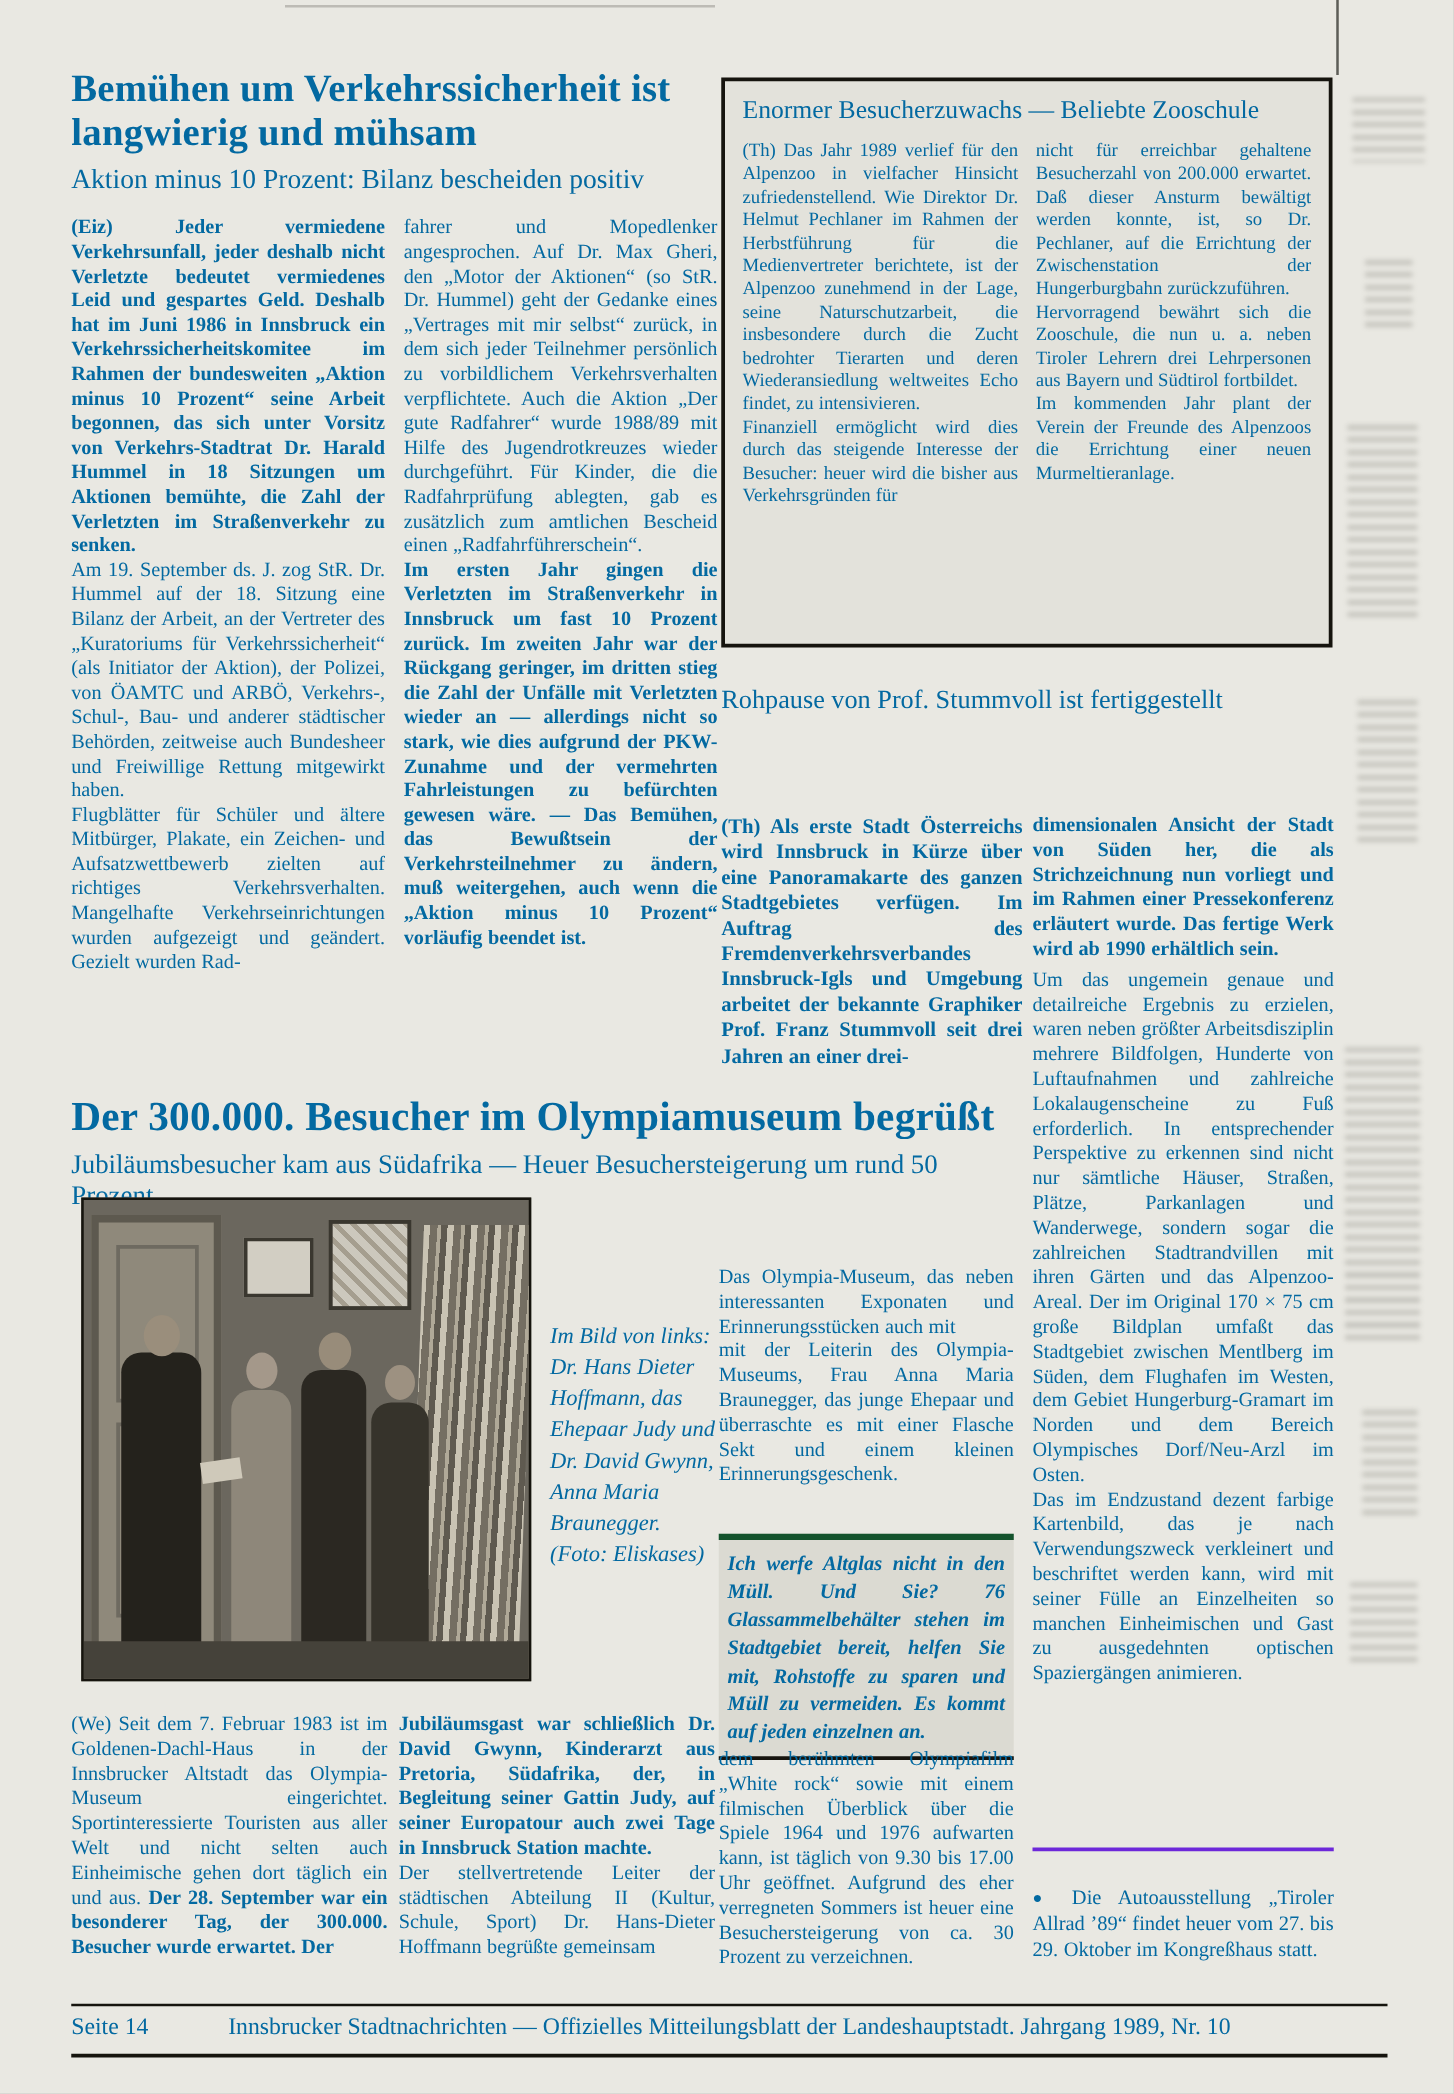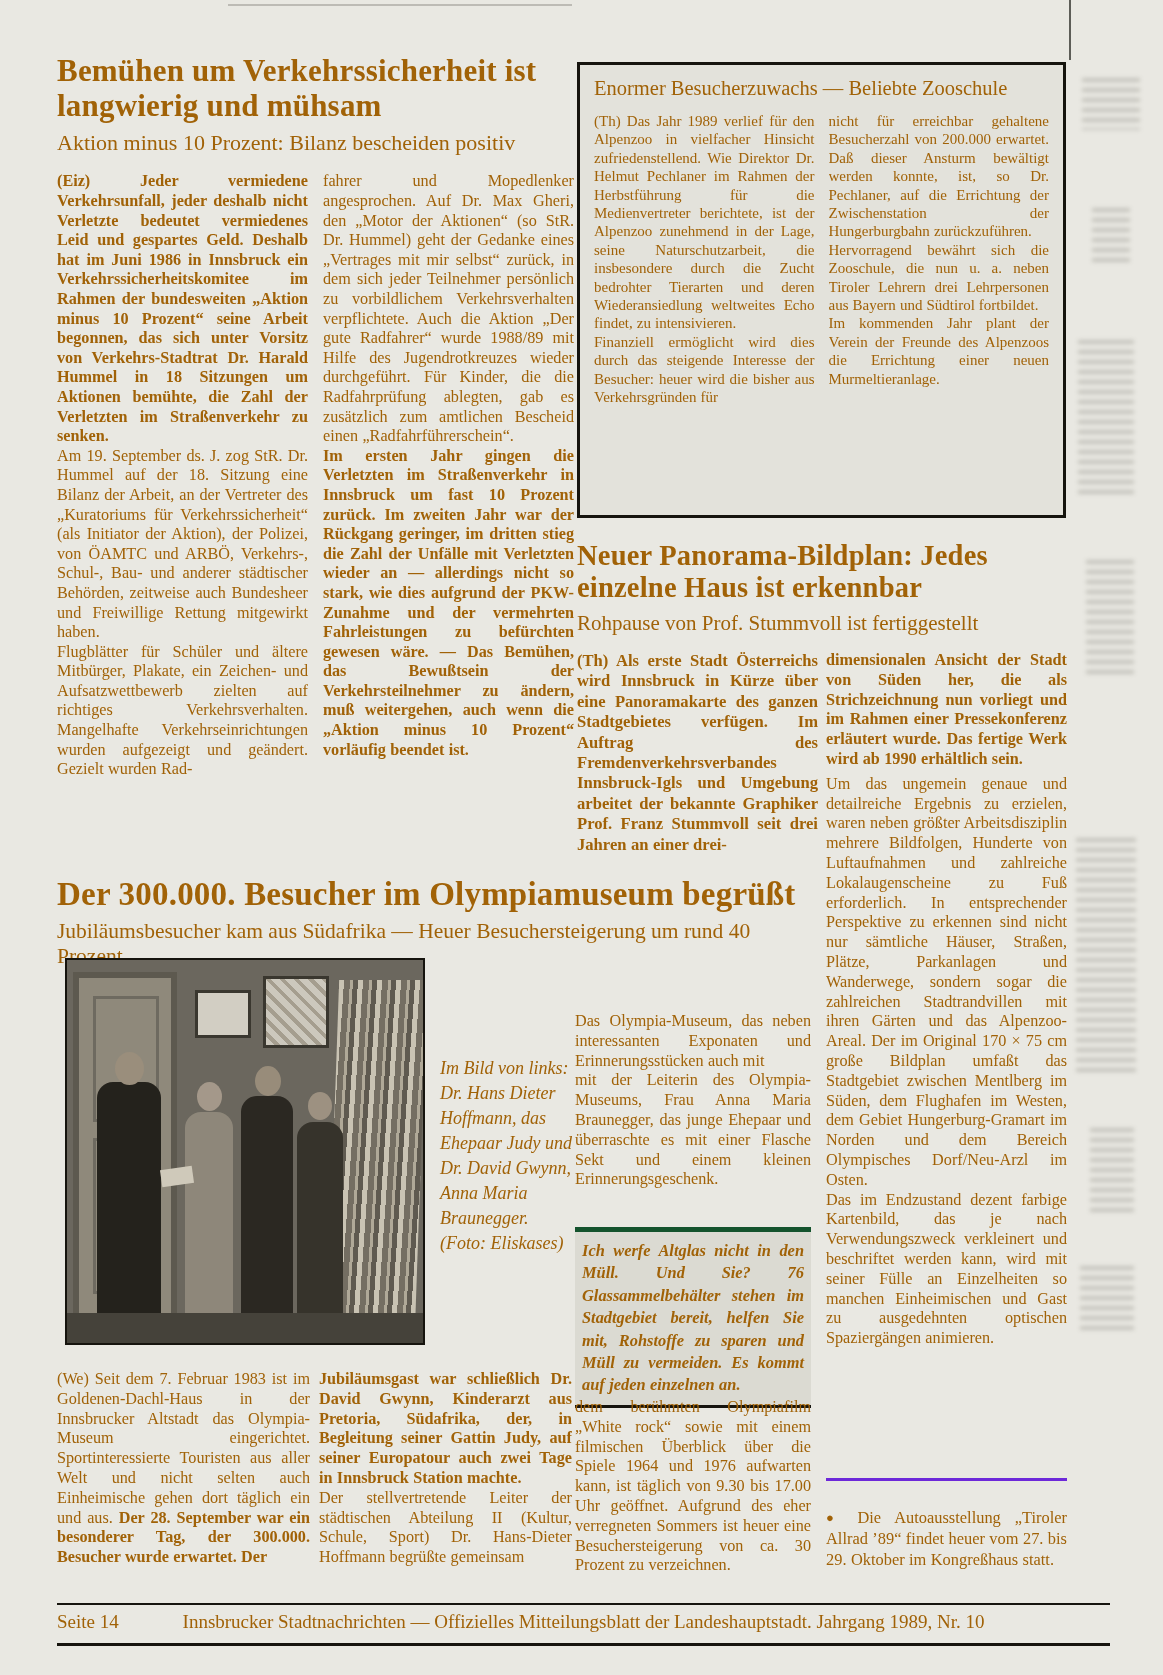--- a/index.html
+++ b/index.html
@@ -3,21 +3,21 @@
 <meta charset="utf-8">
 <style>
   html,body{margin:0;padding:0;}
   body{background:#b9b8b2;}
   .page{
     position:relative;
     width:1163px;height:1675px;
     margin:0 auto;
     background:#e9e8e2;
     font-family:"Liberation Serif", serif;
-    color:#a16207;
+    color:#0369a1;
     overflow:hidden;
   }
   p{margin:0;}
   .body-text{
     text-align:justify;
     hyphens:auto;-webkit-hyphens:auto;
     word-spacing:.02em;
   }
   .bold{font-weight:bold;}
   .headline{font-weight:bold;letter-spacing:.2px;line-height:1.12;}
@@ -159,39 +159,38 @@
       </div>
       <div class="col body-text">
         <p>nicht für erreichbar gehaltene Besucherzahl von 200.000 erwartet. Daß dieser Ansturm bewältigt werden konnte, ist, so Dr. Pechlaner, auf die Errichtung der Zwischenstation der Hungerburgbahn zurückzuführen.</p>
         <p>Hervorragend bewährt sich die Zooschule, die nun u. a. neben Tiroler Lehrern drei Lehrpersonen aus Bayern und Südtirol fortbildet.</p>
         <p>Im kommenden Jahr plant der Verein der Freunde des Alpenzoos die Errichtung einer neuen Murmeltieranlage.</p>
       </div>
     </div>
   </div>
 
   <div class="panorama-head">
-    <div class="headline">Neuer Panorama-Bildplan: Jedes einzelne Haus ist erkennbar</div>
     <div class="subhead">Rohpause von Prof. Stummvoll ist fertiggestellt</div>
   </div>
   <div class="panorama-col1 body-text">
     <p>(Th) Als erste Stadt Österreichs wird Innsbruck in Kürze über eine Panoramakarte des ganzen Stadtgebietes verfügen. Im Auftrag des Fremdenverkehrsverbandes Innsbruck-Igls und Umgebung arbeitet der bekannte Graphiker Prof. Franz Stummvoll seit drei Jahren an einer drei-</p>
   </div>
   <div class="panorama-col2 body-text">
     <p class="bold">dimensionalen Ansicht der Stadt von Süden her, die als Strichzeichnung nun vorliegt und im Rahmen einer Pressekonferenz erläutert wurde. Das fertige Werk wird ab 1990 erhältlich sein.</p>
     <p class="para-gap">Um das ungemein genaue und detailreiche Ergebnis zu erzielen, waren neben größter Arbeitsdisziplin mehrere Bildfolgen, Hunderte von Luftaufnahmen und zahlreiche Lokalaugenscheine zu Fuß erforderlich. In entsprechender Perspektive zu erkennen sind nicht nur sämtliche Häuser, Straßen, Plätze, Parkanlagen und Wanderwege, sondern sogar die zahlreichen Stadtrandvillen mit ihren Gärten und das Alpenzoo-Areal. Der im Original 170 × 75 cm große Bildplan umfaßt das Stadtgebiet zwischen Mentlberg im Süden, dem Flughafen im Westen, dem Gebiet Hungerburg-Gramart im Norden und dem Bereich Olympisches Dorf/Neu-Arzl im Osten.</p>
     <p>Das im Endzustand dezent farbige Kartenbild, das je nach Verwendungszweck verkleinert und beschriftet werden kann, wird mit seiner Fülle an Einzelheiten so manchen Einheimischen und Gast zu ausgedehnten optischen Spaziergängen animieren.</p>
   </div>
   <div class="auto-show body-text">
     <p><span class="bullet-glyph">●</span>
       <span>Die Autoausstellung „Tiroler Allrad ’89“ findet heuer vom 27. bis 29. Oktober im Kongreßhaus statt.</span></p>
   </div>
 
   <div class="article-olympia">
     <div class="headline">Der 300.000. Besucher im Olympiamuseum begrüßt</div>
-    <div class="subhead">Jubiläumsbesucher kam aus Südafrika — Heuer Besuchersteigerung um rund 40 Prozent</div>
+    <div class="subhead">Jubiläumsbesucher kam aus Südafrika — Heuer Besuchersteigerung um rund 50 Prozent</div>
 
     <div class="photo">
       <div class="door">
         <div class="door-panel p1"></div>
         <div class="door-panel p2"></div>
       </div>
       <div class="frame f1"></div>
       <div class="frame f2"></div>
       <div class="skis"></div>
       <div class="figure fig1"></div>

